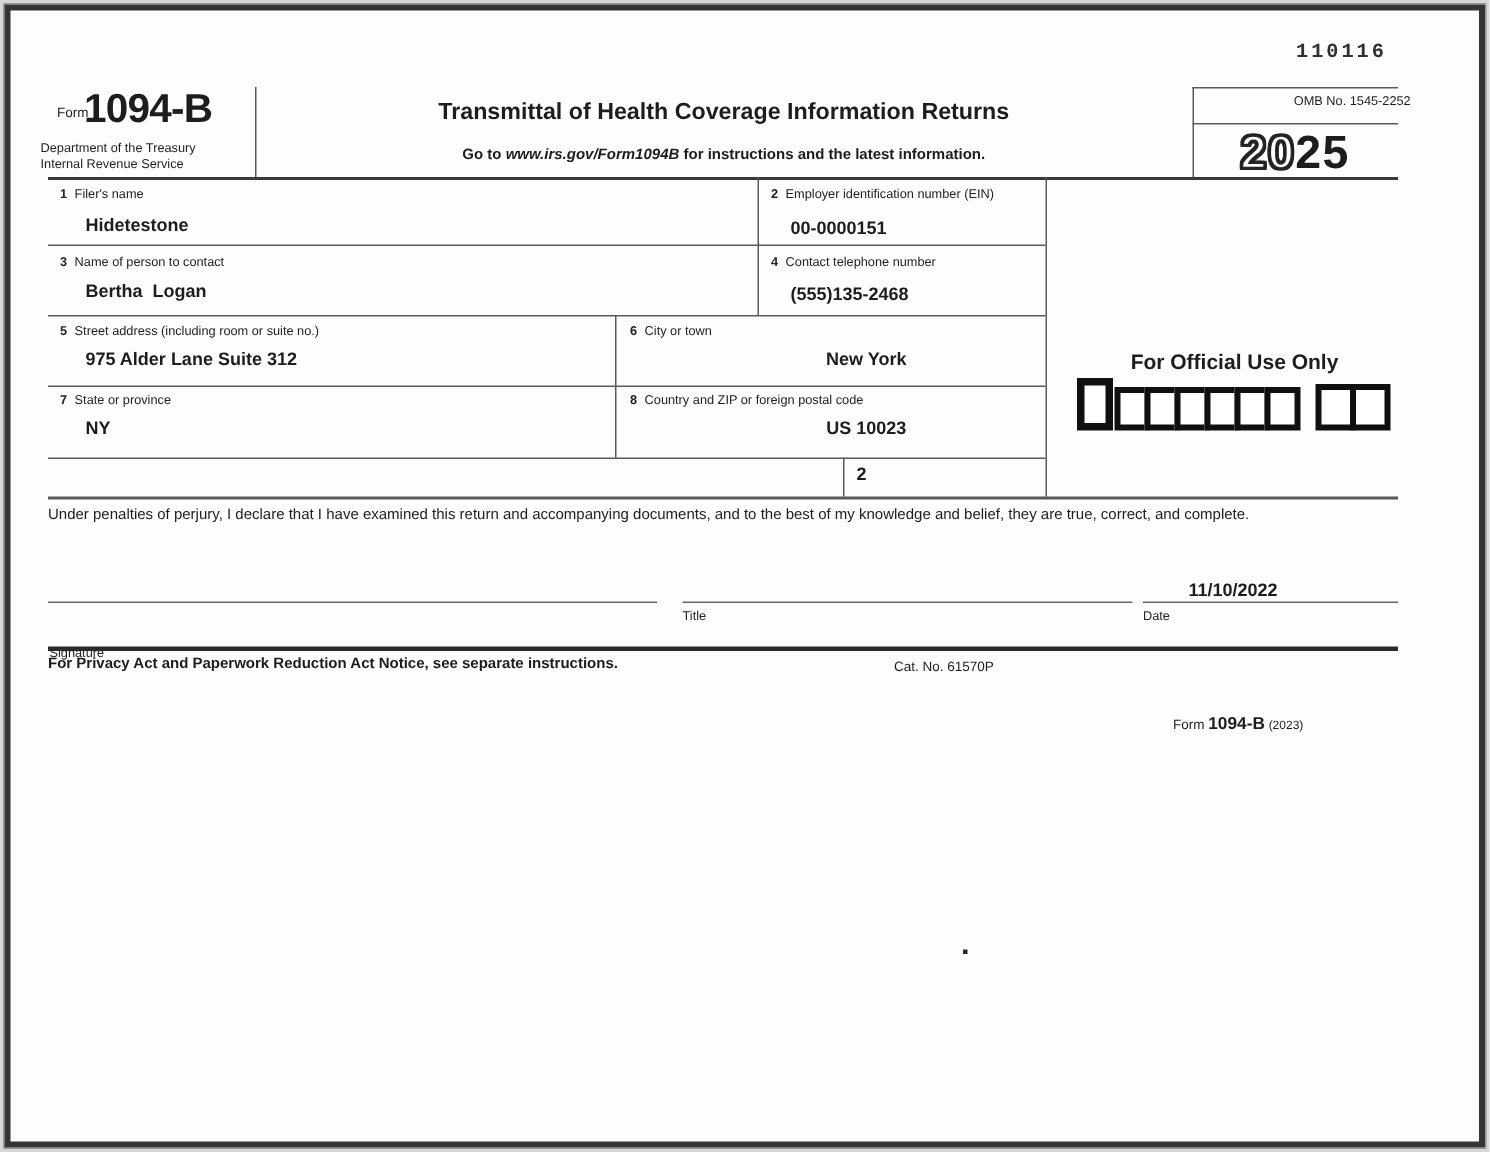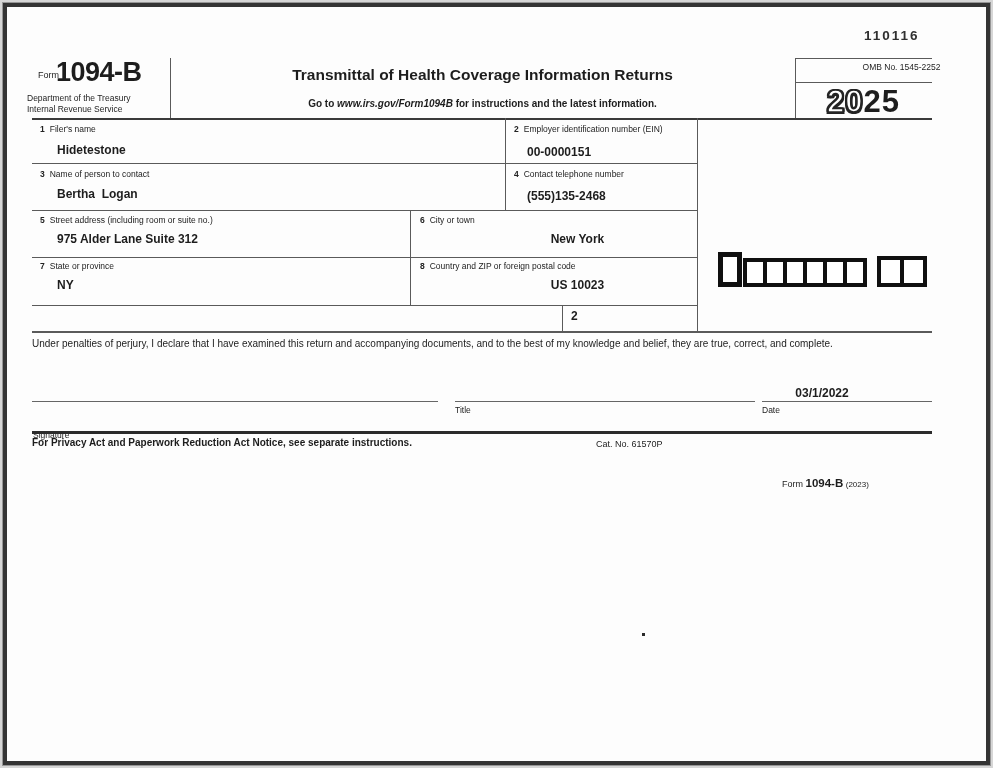--- a/index.html
+++ b/index.html
@@ -3,21 +3,21 @@
 <meta charset="utf-8">
 <style>
   html,body{margin:0;padding:0;}
   body{width:993px;height:768px;background:#d6d6d6;font-family:"Liberation Sans",sans-serif;color:#1d1d1d;}
   .screen{position:relative;width:993px;height:768px;overflow:hidden;}
   .frame{position:absolute;left:3px;top:3px;right:3px;bottom:3px;border:4px solid #343434;background:#fdfdfd;box-shadow:0 0 0 1px #969696;}
   .abs{position:absolute;}
   .hline{position:absolute;background:#5a5a5a;height:1px;}
   .vline{position:absolute;background:#5a5a5a;width:1px;}
   .thick{background:#3a3a3a;}
-  .serial{font-family:Liberation Sans, sans-serif;font-weight:bold;font-size:13.5px;letter-spacing:2px;color:#303030;}
+  .serial{font-family:Liberation Mono, monospace;font-weight:bold;font-size:13.5px;letter-spacing:2px;color:#303030;}
   .form-word{font-size:9px;}
   .form-big{font-size:27px;font-weight:bold;letter-spacing:-0.5px;}
   .agency{font-size:8.5px;line-height:10.5px;}
   .title{font-size:15.5px;font-weight:bold;text-align:center;}
   .subtitle{font-size:10px;font-weight:bold;text-align:center;}
   .subtitle .url{font-style:italic;}
   .omb{font-size:8.5px;text-align:center;}
   .year{font-size:31px;font-weight:bold;text-align:center;letter-spacing:1px;}
   .year-outline{color:#ffffff;-webkit-text-stroke:1.6px #242424;text-shadow:-1.5px -1.5px 0 #242424,1.5px -1.5px 0 #242424,-1.5px 1.5px 0 #242424,1.5px 1.5px 0 #242424,-1.5px 0 0 #242424,1.5px 0 0 #242424,0 -1.5px 0 #242424,0 1.5px 0 #242424;}
   .lbl{font-size:8.5px;color:#222;}
@@ -107,39 +107,40 @@
   <div class="abs val center" style="left:410px;top:232px;width:287px;">New York</div>
 
   <div class="abs lbl" style="left:40px;top:261px;"><span class="num">7</span><span>State or province</span></div>
   <div class="abs val" style="left:57px;top:278px;">NY</div>
 
   <div class="abs lbl" style="left:420px;top:261px;"><span class="num">8</span><span>Country and ZIP or foreign postal code</span></div>
   <div class="abs val center" style="left:410px;top:278px;width:287px;">US 10023</div>
 
   <div class="abs val" style="left:571px;top:309px;">2</div>
 
+  <div class="abs fouo" style="left:718px;top:233px;width:210px;">For Official Use Only</div>
   <div class="comb" style="left:718px;top:252px;">
     <div class="cell cellA"></div>
   </div>
   <div class="comb" style="left:743px;top:258px;">
     <div class="cell cellB"></div>
     <div class="cell cellB"></div>
     <div class="cell cellB"></div>
     <div class="cell cellB"></div>
     <div class="cell cellB"></div>
     <div class="cell cellB"></div>
   </div>
   <div class="comb" style="left:877px;top:256px;">
     <div class="cell cellC"></div>
     <div class="cell cellC"></div>
   </div>
 
   <div class="abs decl" style="left:32px;top:338px;width:910px;">Under penalties of perjury, I declare that I have examined this return and accompanying documents, and to the best of my knowledge and belief, they are true, correct, and complete.</div>
 
-  <div class="abs dateval" style="left:762px;top:386px;width:120px;text-align:center;">03/1/2022</div>
+  <div class="abs dateval" style="left:762px;top:386px;width:120px;text-align:center;">11/10/2022</div>
   <div class="sigline" style="left:32px;top:401px;width:406px;"></div>
   <div class="sigline" style="left:455px;top:401px;width:300px;"></div>
   <div class="sigline" style="left:762px;top:401px;width:170px;"></div>
   <div class="abs siglbl" style="left:33px;top:405px;margin-top:25px;">Signature</div>
   <div class="abs siglbl" style="left:455px;top:405px;">Title</div>
   <div class="abs siglbl" style="left:762px;top:405px;">Date</div>
 
   <div class="footrule" style="left:32px;top:431px;width:900px;"></div>
   <div class="abs privacy" style="left:32px;top:437px;">For Privacy Act and Paperwork Reduction Act Notice, see separate instructions.</div>
   <div class="abs catno" style="left:596px;top:439px;">Cat. No. 61570P</div>

